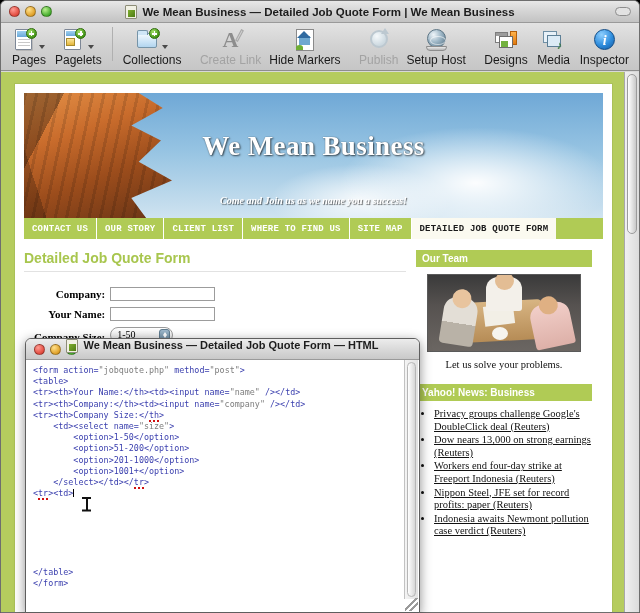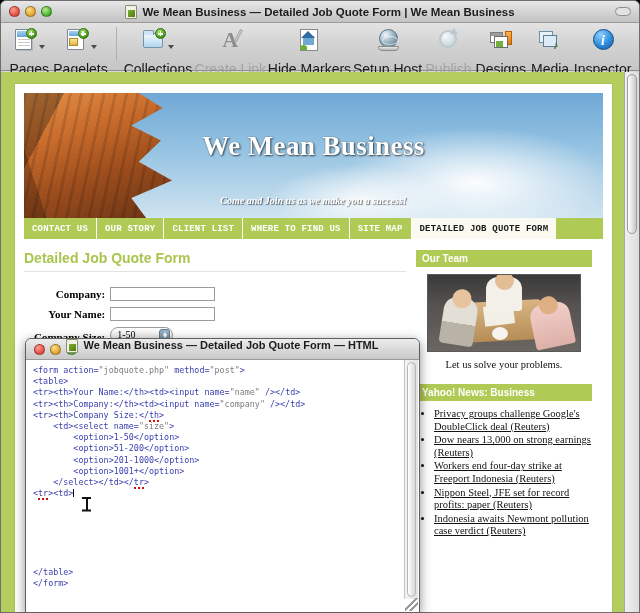--- a/index.html
+++ b/index.html
@@ -71,21 +71,21 @@
     display: flex; align-items: flex-start;
     padding: 2px 6px 0 6px;
     position: relative;
   }
   .tb-item {
     display: flex; flex-direction: column; align-items: center;
     justify-content: flex-start;
     min-width: 44px; padding: 1px 4px 0 4px;
   }
   .tb-icon-row { display: flex; align-items: flex-end; gap: 2px; height: 26px; }
-  .tb-label { font-size: 14px; color: #1a1a1a; margin-top: 9px; white-space: nowrap; }
+  .tb-label { font-size: 12px; color: #1a1a1a; margin-top: 1px; white-space: nowrap; }
   .tb-label.dim { color: #a3a3a3; }
   .tb-caret {
     width: 0; height: 0; margin-bottom: 3px;
     border-left: 3px solid transparent; border-right: 3px solid transparent;
     border-top: 4px solid #4a4a4a;
   }
   .tb-sep { width:1px; height:34px; background:#b0b0b0; margin: 2px 6px 0 6px; }
   .tb-spacer { flex: 1; }
 
   
@@ -575,36 +575,36 @@
             <span class="grass"></span>
         </span>
       </div>
       <span class="tb-label">Hide Markers</span>
     </div>
 
     <div class="tb-spacer"></div>
 
     <div class="tb-item">
       <div class="tb-icon-row">
+        <span class="ico ico-pub">
+          <span class="circ"></span>
+            <span class="arr"></span>
+        </span>
+      </div>
+      <span class="tb-label dim">Publish</span>
+    </div>
+
+    <div class="tb-item">
+      <div class="tb-icon-row">
         <span class="ico ico-host">
           <span class="globe"></span>
             <span class="base"></span>
         </span>
       </div>
       <span class="tb-label">Setup Host</span>
-    </div>
-
-    <div class="tb-item">
-      <div class="tb-icon-row">
-        <span class="ico ico-pub">
-          <span class="circ"></span>
-            <span class="arr"></span>
-        </span>
-      </div>
-      <span class="tb-label dim">Publish</span>
     </div>
 
     <div class="tb-spacer"></div>
 
     <div class="tb-item">
       <div class="tb-icon-row">
         <span class="ico ico-des">
           <span class="w1"></span>
             <span class="orange"></span>
             <span class="w2"></span>
@@ -636,21 +636,21 @@
 
   <div class="canvas">
 
     <div class="webpage">
       <div class="page-inner">
 
         <div class="banner">
           <div class="rock"></div>
           <div class="rock-shadow"></div>
           <div class="banner-title">We Mean Business</div>
-          <div class="banner-tag">Come and Join us as we make you a success!</div>
+          <div class="banner-tag">Come and Join us as we name you a success!</div>
         </div>
 
         <div class="navbar">
           <div class="nav-item">CONTACT US</div>
           <div class="nav-item">OUR STORY</div>
           <div class="nav-item">CLIENT LIST</div>
           <div class="nav-item">WHERE TO FIND US</div>
           <div class="nav-item">SITE MAP</div>
           <div class="nav-item active">DETAILED JOB QUOTE FORM</div>
           <div class="nav-fill"></div>

